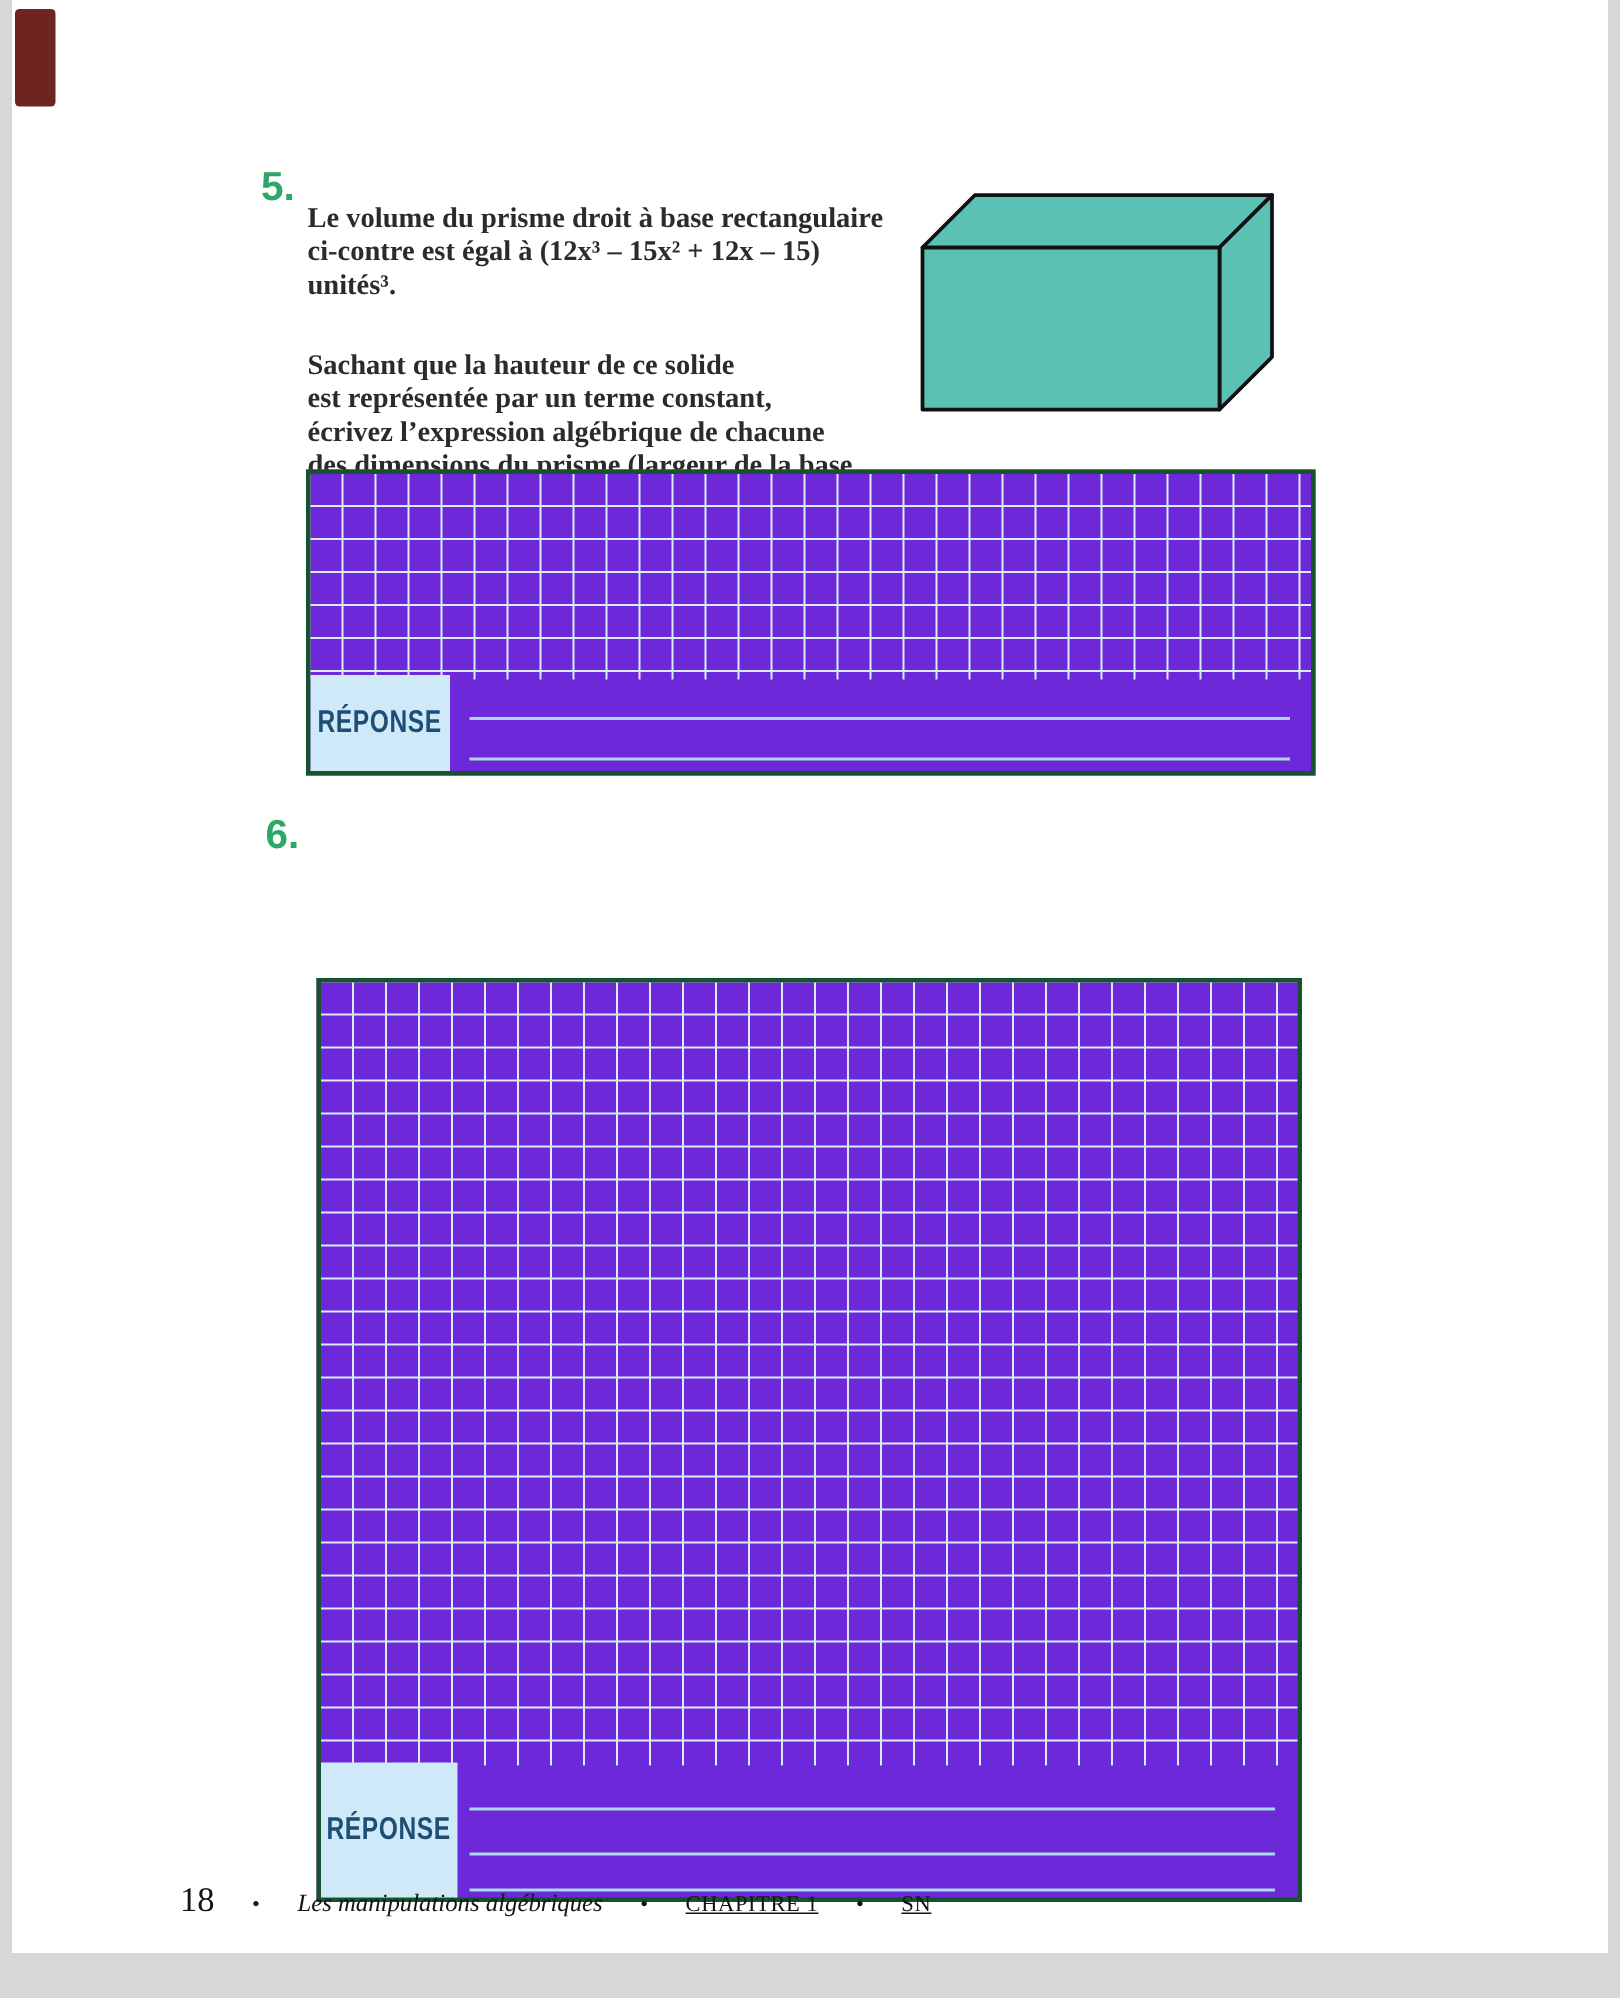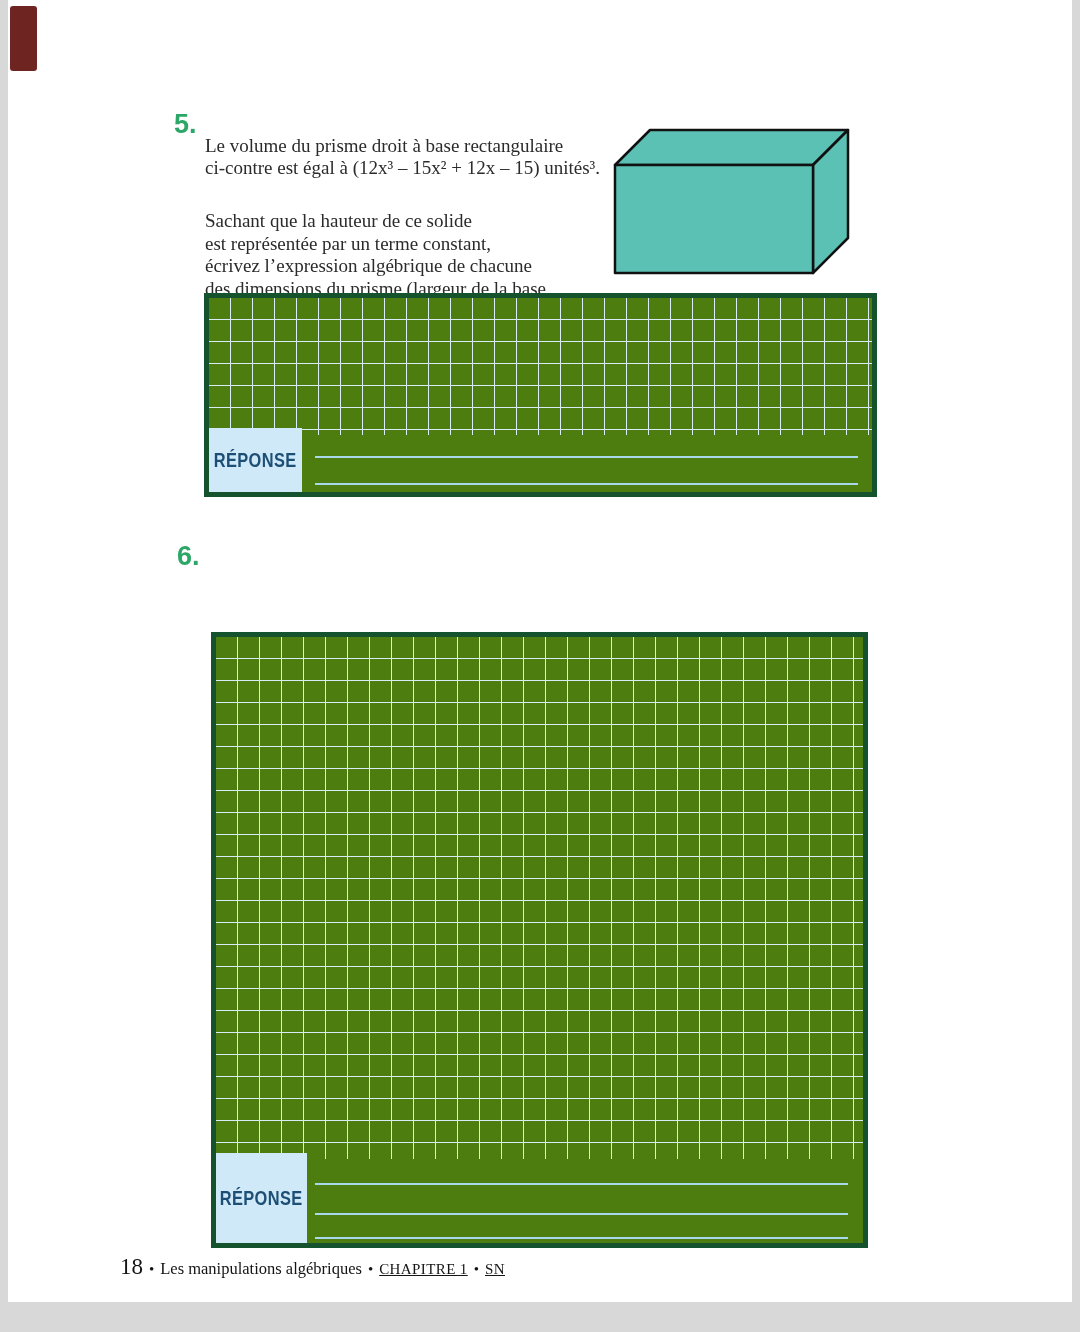--- a/index.html
+++ b/index.html
@@ -4,42 +4,42 @@
 <style>
   html,body{margin:0;padding:0;}
   .screen{position:relative;width:1080px;height:1332px;background:#d8d8d8;overflow:hidden;
           font-family:"Liberation Serif", serif;}
   .paper{position:absolute;left:8px;top:0;width:1064px;height:1302px;background:#ffffff;}
   .corner-marker{position:absolute;left:10px;top:6px;width:27px;height:65px;background:#6e2522;border-radius:3px;}
 
   .q-num{position:absolute;font-family:"Liberation Sans", sans-serif;font-weight:bold;
          font-size:27px;color:#2da767;}
   .q-text{position:absolute;color:#2b2b2b;font-size:19px;line-height:22.5px;white-space:pre-line;}
-  .q-text p{margin:0 0 8px 0;white-space:pre-line;}
+  .q-text p{margin:0 0 8px 0;white-space:pre-line;font-weight:bold;}
 
   
-  .answer-box{position:absolute;background:#4d7c0f;border:5px solid #14532d;box-sizing:border-box;}
+  .answer-box{position:absolute;background:#6d28d9;border:3px solid #14532d;box-sizing:border-box;margin-top:20px;}
   .grid-area{position:absolute;left:0;top:0;right:0;
      background-image:linear-gradient(to right, transparent 0 21px, #d9ecf7 21px 22px),
                       linear-gradient(to bottom, transparent 0 21px, #d9ecf7 21px 22px);
      background-size:22px 22px;}
   .reponse-tab{position:absolute;left:0;bottom:0;background:#cfe9f8;
      display:flex;align-items:center;justify-content:center;}
   .reponse-label{font-family:"Liberation Sans", sans-serif;font-weight:bold;font-size:21px;
      color:#1d4e75;display:inline-block;transform:scaleX(0.78);letter-spacing:0.5px;}
   .ans-line{position:absolute;height:2px;background:#a9d7ec;}
 
   
   .prism{position:absolute;left:598px;top:112px;}
 
   
-  .footer{position:absolute;left:120px;top:1254px;display:flex;align-items:baseline;gap:6px;color:#141414;}
+  .footer{position:absolute;left:120px;top:1254px;display:flex;align-items:baseline;gap:25px;color:#141414;}
   .footer .page-no{font-size:23px;}
   .footer .dot{font-size:15px;}
-  .footer .title{font-size:16.5px;}
+  .footer .title{font-size:16.5px;font-style:italic;}
   .footer .chap, .footer .ed{font-size:15px;letter-spacing:0.4px;text-decoration:underline;}
 </style>
 </head>
 <body>
 
 <div class="screen">
   <div class="paper"></div>
   <div class="corner-marker"></div>
 
   <div class="q-num" style="left:174px;top:109px;">5.</div>

